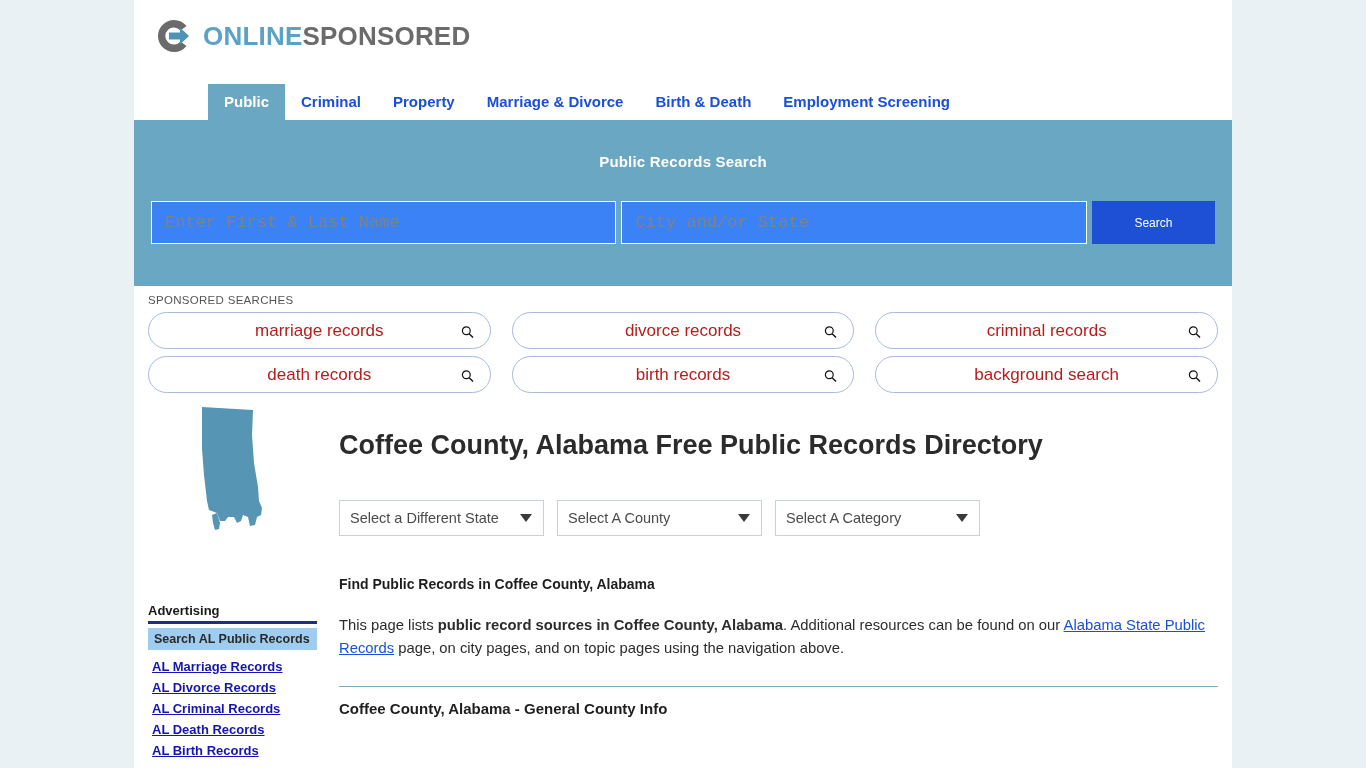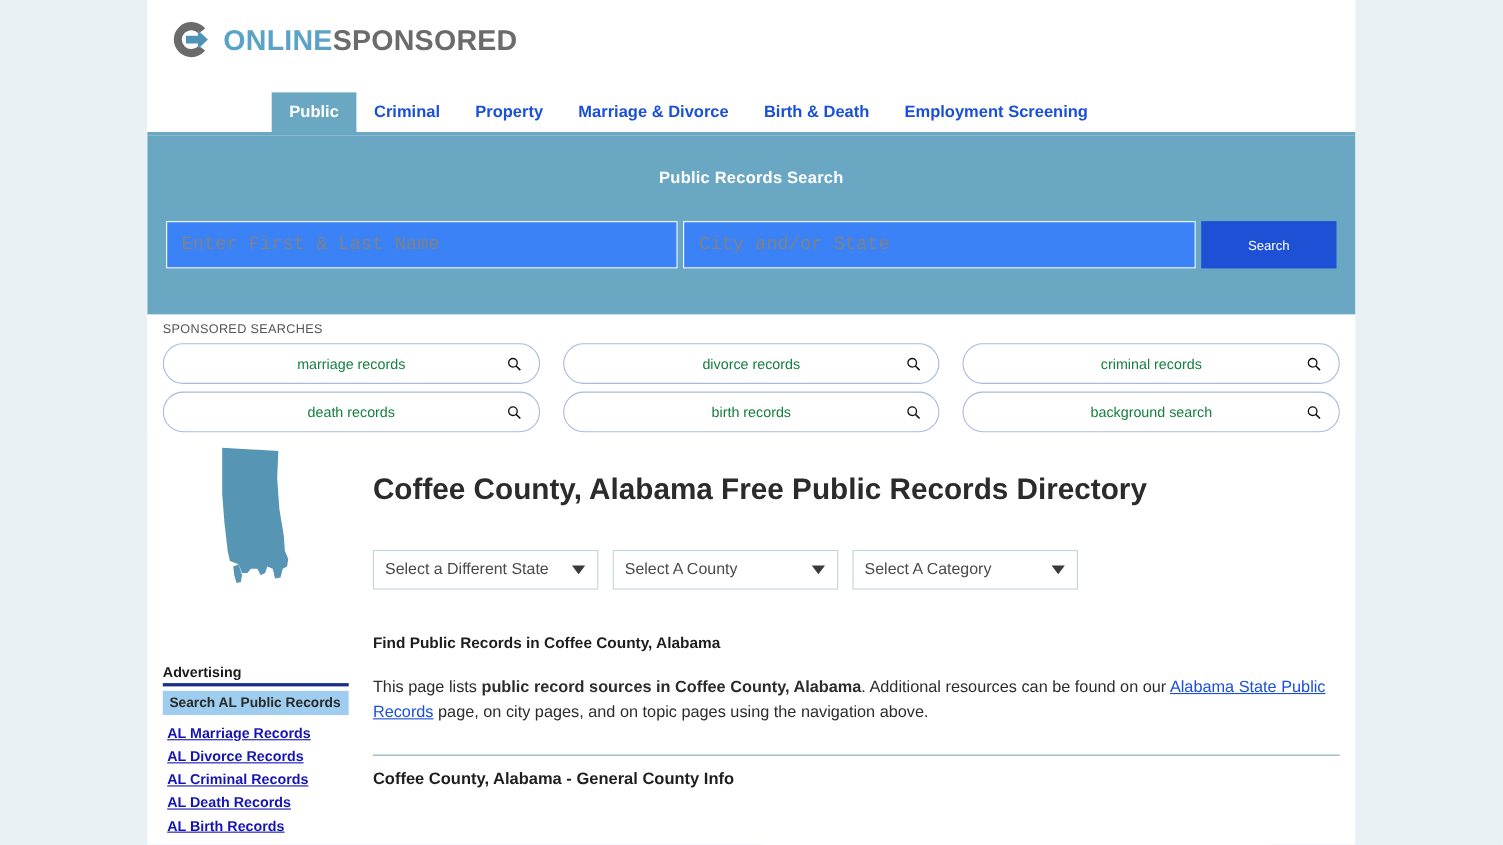--- a/index.html
+++ b/index.html
@@ -45,21 +45,21 @@
     line-height: 1;
     white-space: nowrap;
   }
   .logo-online { color: #5ba3c6; }
   .logo-searches { color: #6b6b6b; }
 
   
   .nav {
     height: 43px;
     border-bottom: 3px solid #6aa7c2;
-    padding-left: 113px;
+    padding-left: 74px;
     display: flex;
     align-items: flex-end;
     background: #ffffff;
   }
   .nav-item {
     font-size: 15px;
     font-weight: bold;
     color: #1a4fd8;
     padding: 10px 16px 11px 16px;
     line-height: 1;
@@ -135,22 +135,22 @@
     height: 37px;
     border: 1px solid #a9badf;
     border-radius: 19px;
     background: #ffffff;
     display: flex;
     align-items: center;
     justify-content: center;
     cursor: pointer;
   }
   .pill-label {
-    font-size: 13px;
-    color: #15803d;
+    font-size: 17px;
+    color: #b91c1c;
   }
   .pill-icon {
     position: absolute;
     right: 16px;
     top: 50%;
     transform: translateY(-50%);
     width: 13px; height: 13px;
   }
 
   

